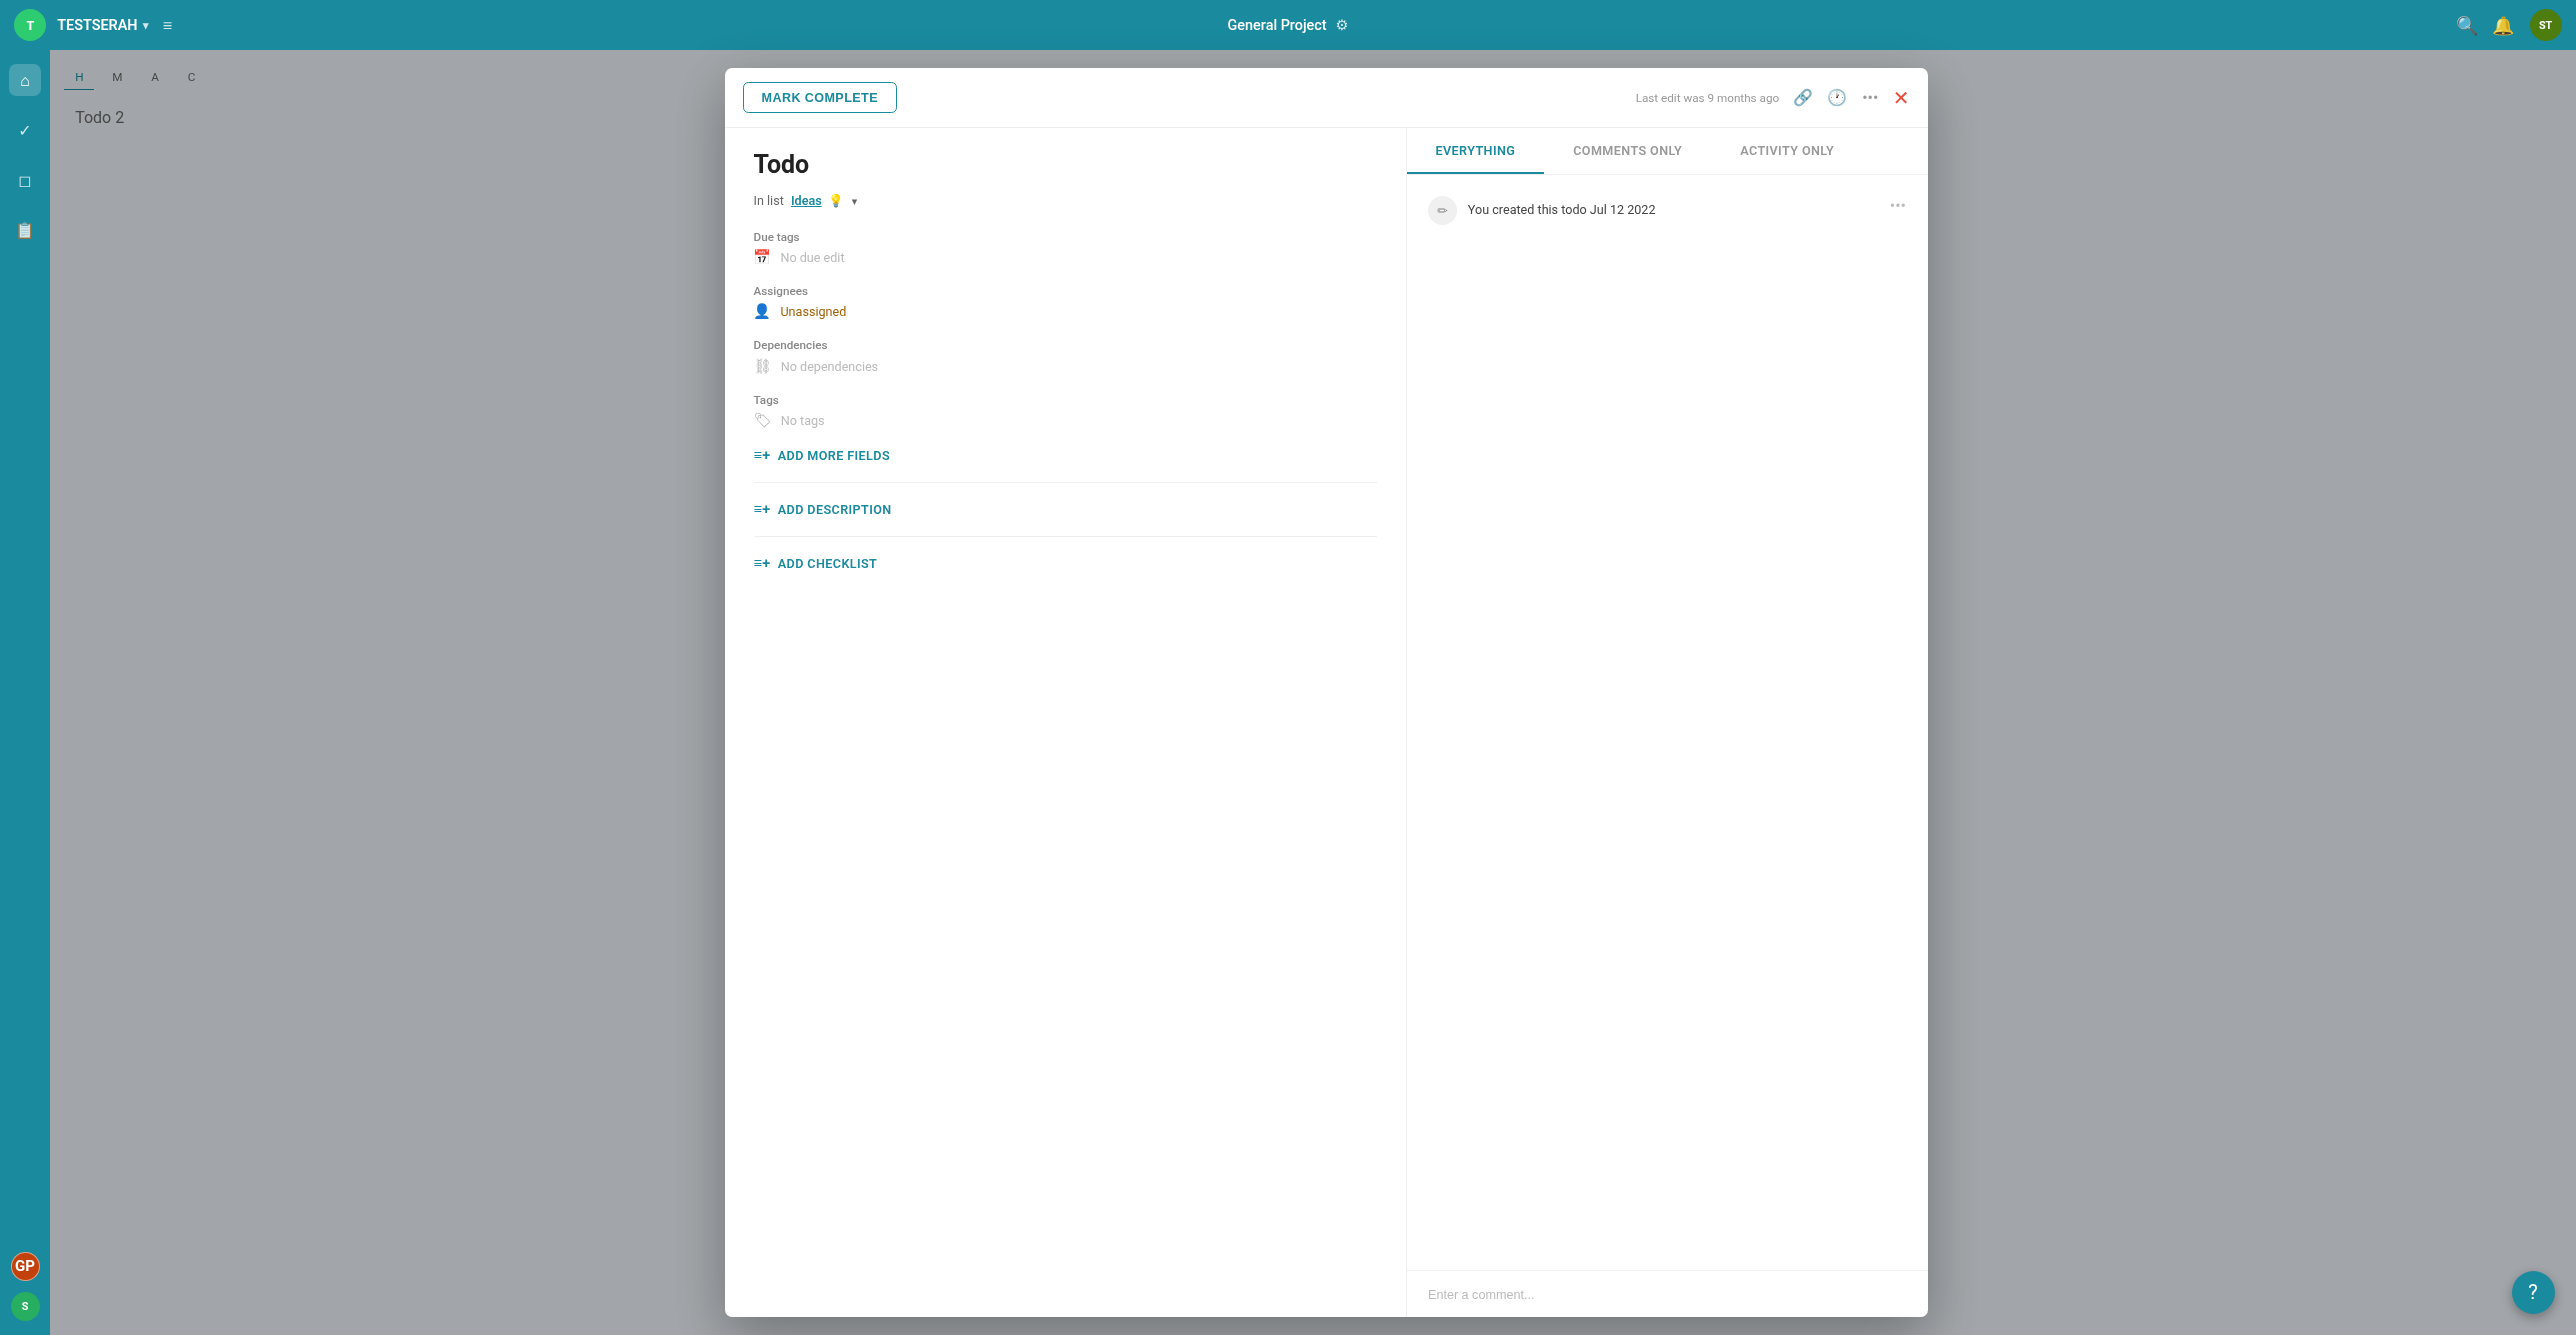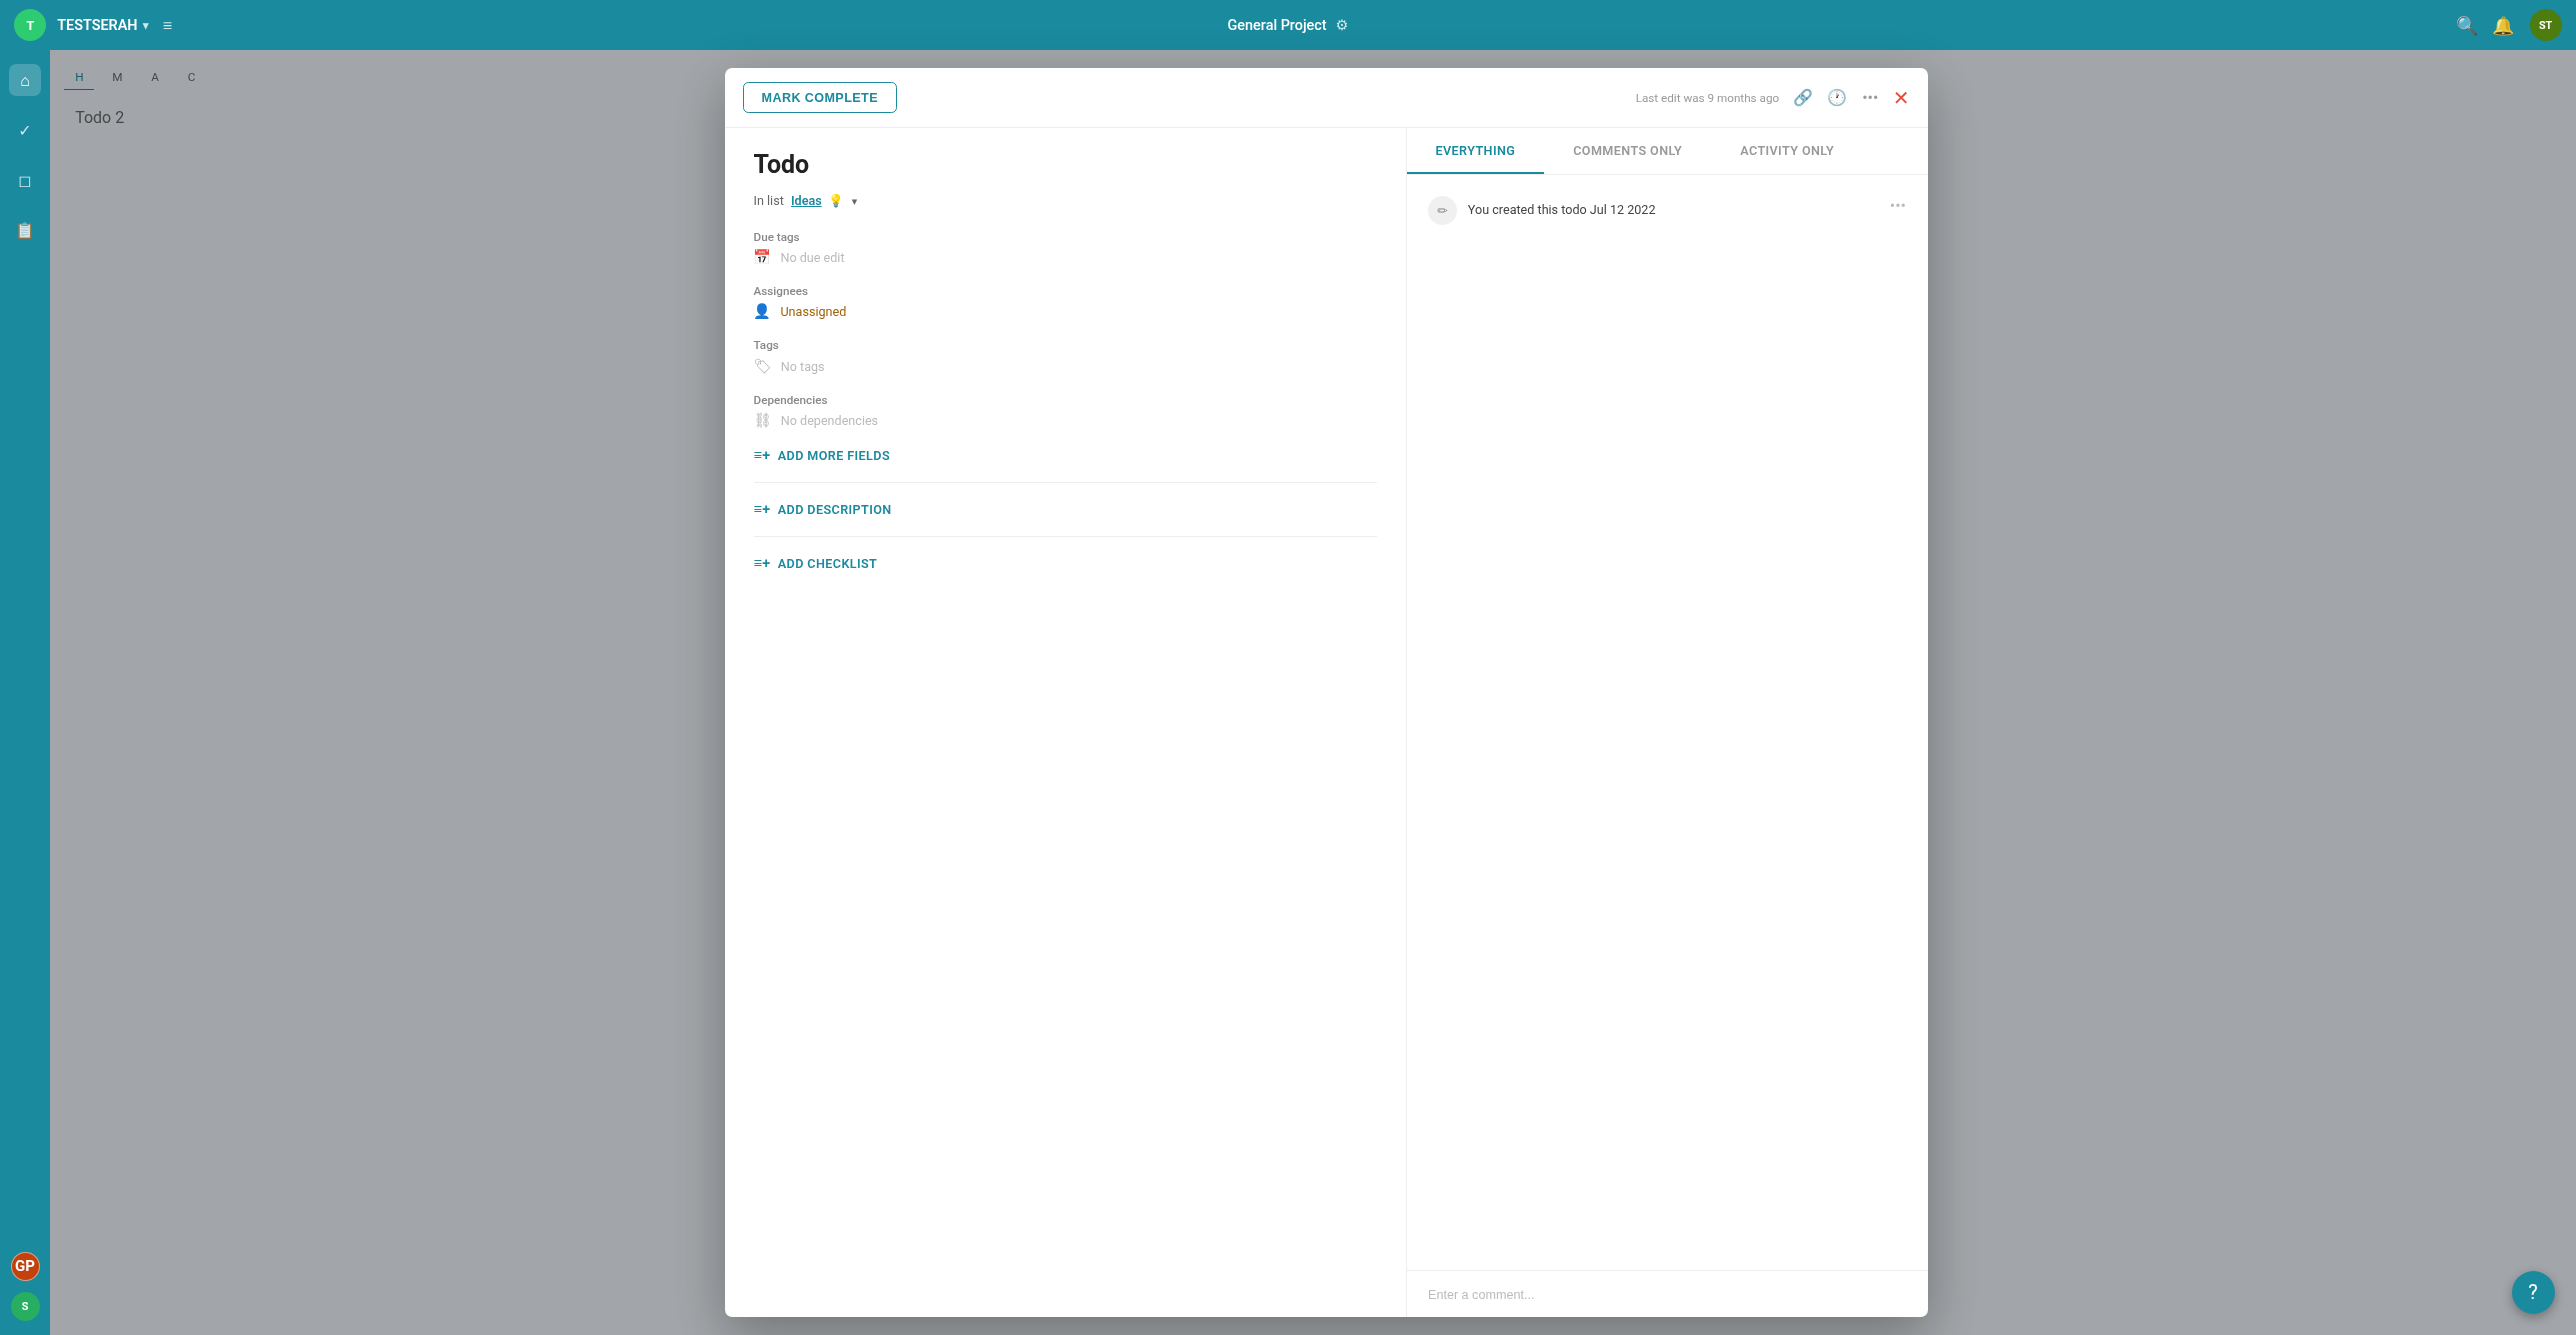--- a/index.html
+++ b/index.html
@@ -454,32 +454,32 @@
 
         <div class="field-section">
           <div class="field-label">Assignees</div>
           <div class="field-value-row">
             <span class="field-icon">👤</span>
             <span style="color:#a16207;">Unassigned</span>
           </div>
         </div>
 
         <div class="field-section">
+          <div class="field-label">Dependencies</div>
+          <div class="field-value-row">
+            <span class="field-icon">⛓</span>
+            <span style="color:#bbb;">No dependencies</span>
+          </div>
+        </div>
+
+        <div class="field-section">
           <div class="field-label">Tags</div>
           <div class="field-value-row">
             <span class="field-icon">🏷</span>
             <span style="color:#bbb;">No tags</span>
-          </div>
-        </div>
-
-        <div class="field-section">
-          <div class="field-label">Dependencies</div>
-          <div class="field-value-row">
-            <span class="field-icon">⛓</span>
-            <span style="color:#bbb;">No dependencies</span>
           </div>
         </div>
 
         <div class="add-link">
           <span class="add-link-icon">≡+</span>
           <span>ADD MORE FIELDS</span>
         </div>
 
         <hr class="divider">
 

